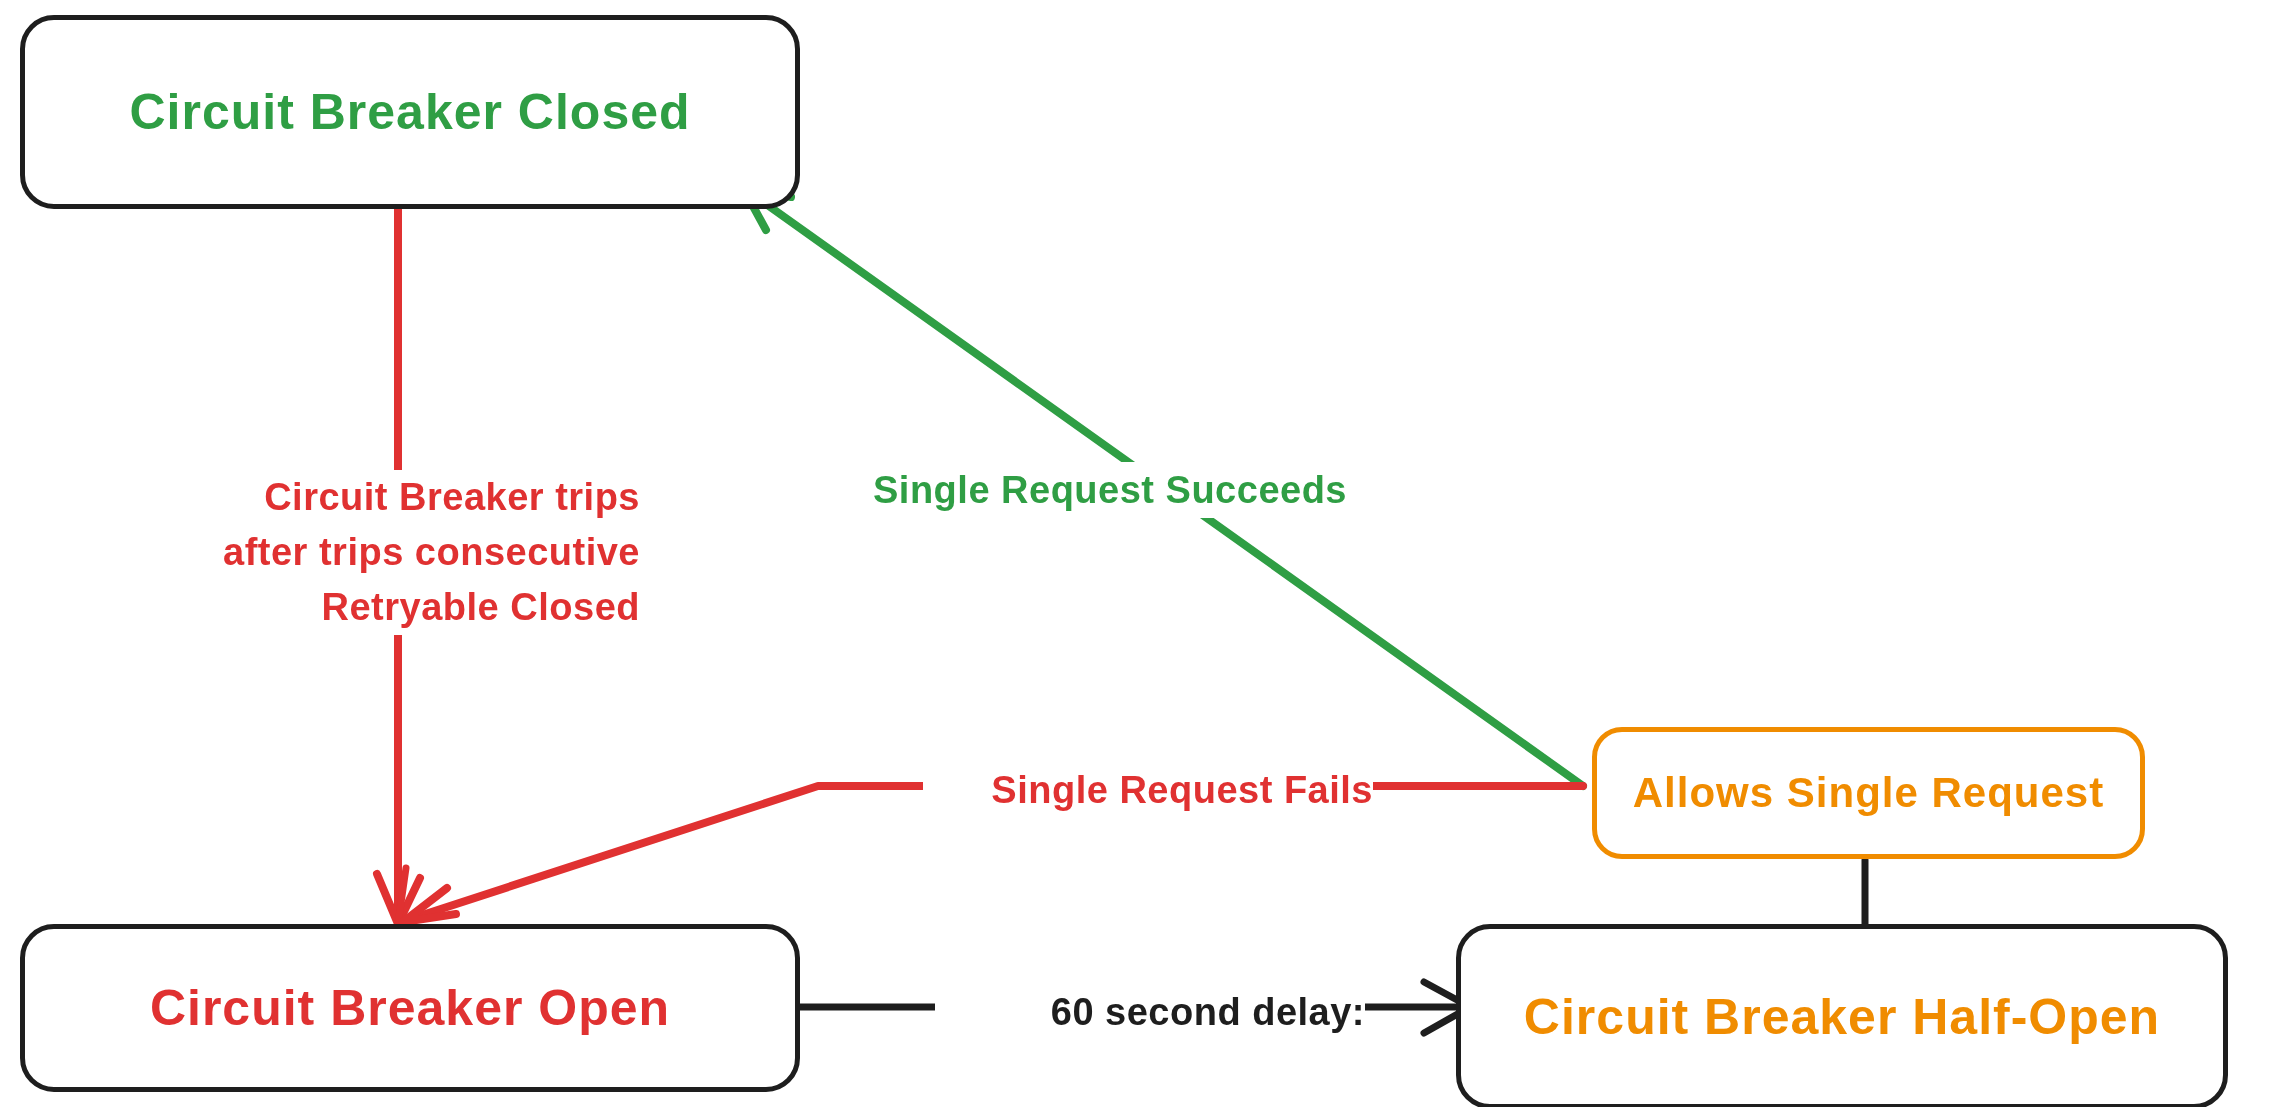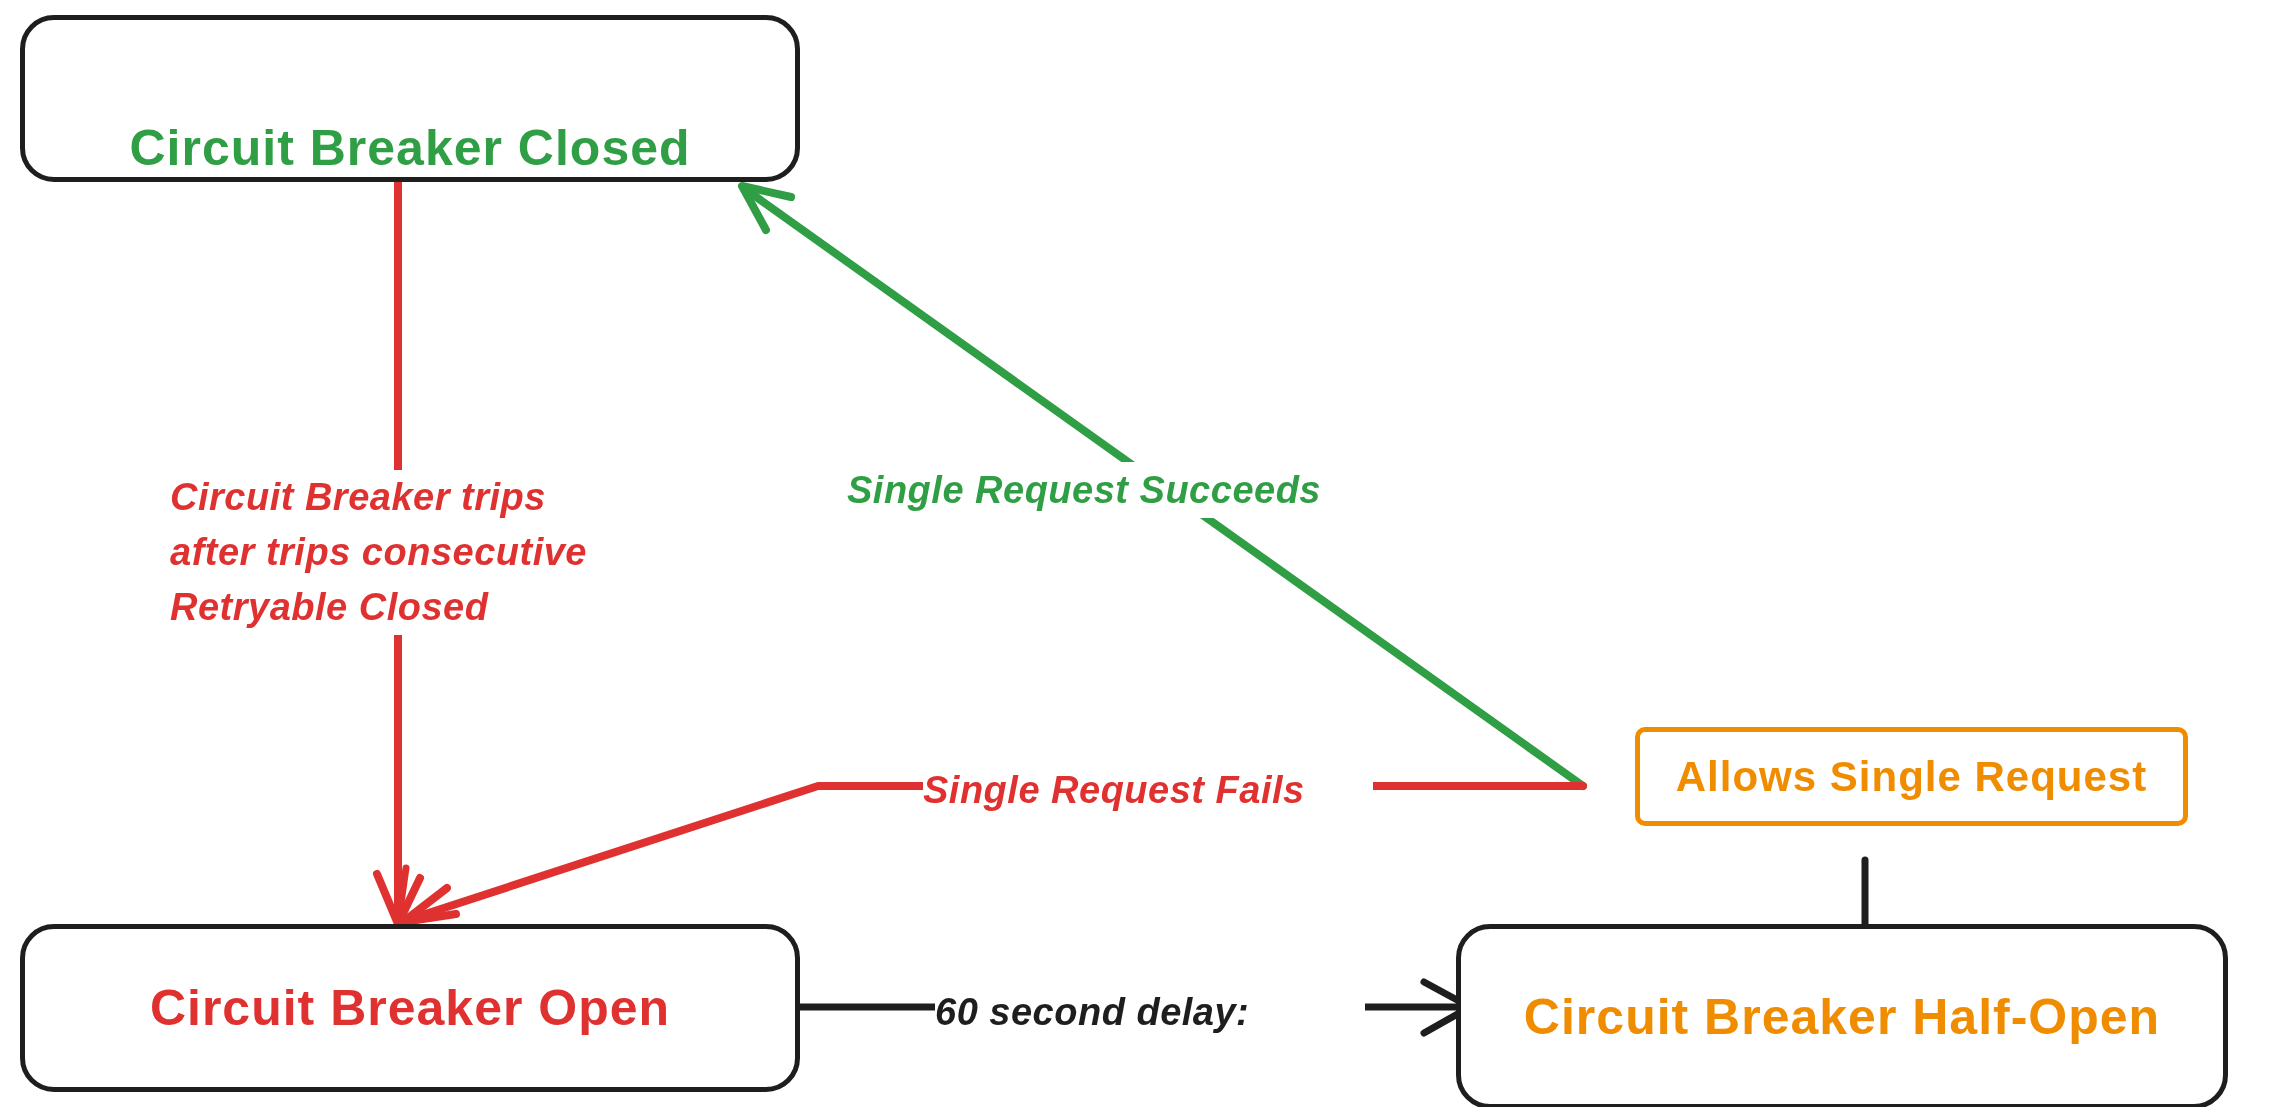--- a/index.html
+++ b/index.html
@@ -37,45 +37,43 @@
     align-items: center;
     justify-content: center;
     text-align: center;
   }
   .node .node-title {
     font-weight: 700;
     font-size: 50px;
     letter-spacing: 1px;
     white-space: nowrap;
   }
-  #node-closed   { left: 20px;   top: 15px;  width: 780px; height: 167px; align-items: flex-end; }
+  #node-closed   { left: 20px;   top: 15px;  width: 780px; height: 194px; }
   #node-open     { left: 20px;   top: 924px; width: 780px; height: 168px; }
   #node-halfopen { left: 1456px; top: 924px; width: 772px; height: 185px; }
   #node-allows   {
-    left: 1592px; top: 727px; width: 553px; height: 99px;
+    left: 1592px; top: 727px; width: 553px; height: 132px;
     border-color: var(--orange, #f08c00);
-    border-radius: 10px;
-    margin-left: 43px;
+    border-radius: 30px;
   }
   #node-allows .node-title { font-size: 42px; }
 
   .c-green  { color: var(--green,  #2f9e44); }
   .c-red    { color: var(--red,    #e03131); }
   .c-orange { color: var(--orange, #f08c00); }
   .c-black  { color: var(--black,  #1e1e1e); }
 
   .edge-label {
     position: absolute;
     background: #ffffff;
-    text-align: left;
+    text-align: right;
     font-weight: 700;
     font-size: 38px;
     letter-spacing: 0.5px;
     white-space: nowrap;
-    font-style: italic;
   }
   #label-trips {
     left: 170px; top: 470px; width: 470px;
     line-height: 55px;
   }
   #label-succeeds {
     left: 847px; top: 462px; width: 500px;
     line-height: 56px;
   }
   #label-fails {

